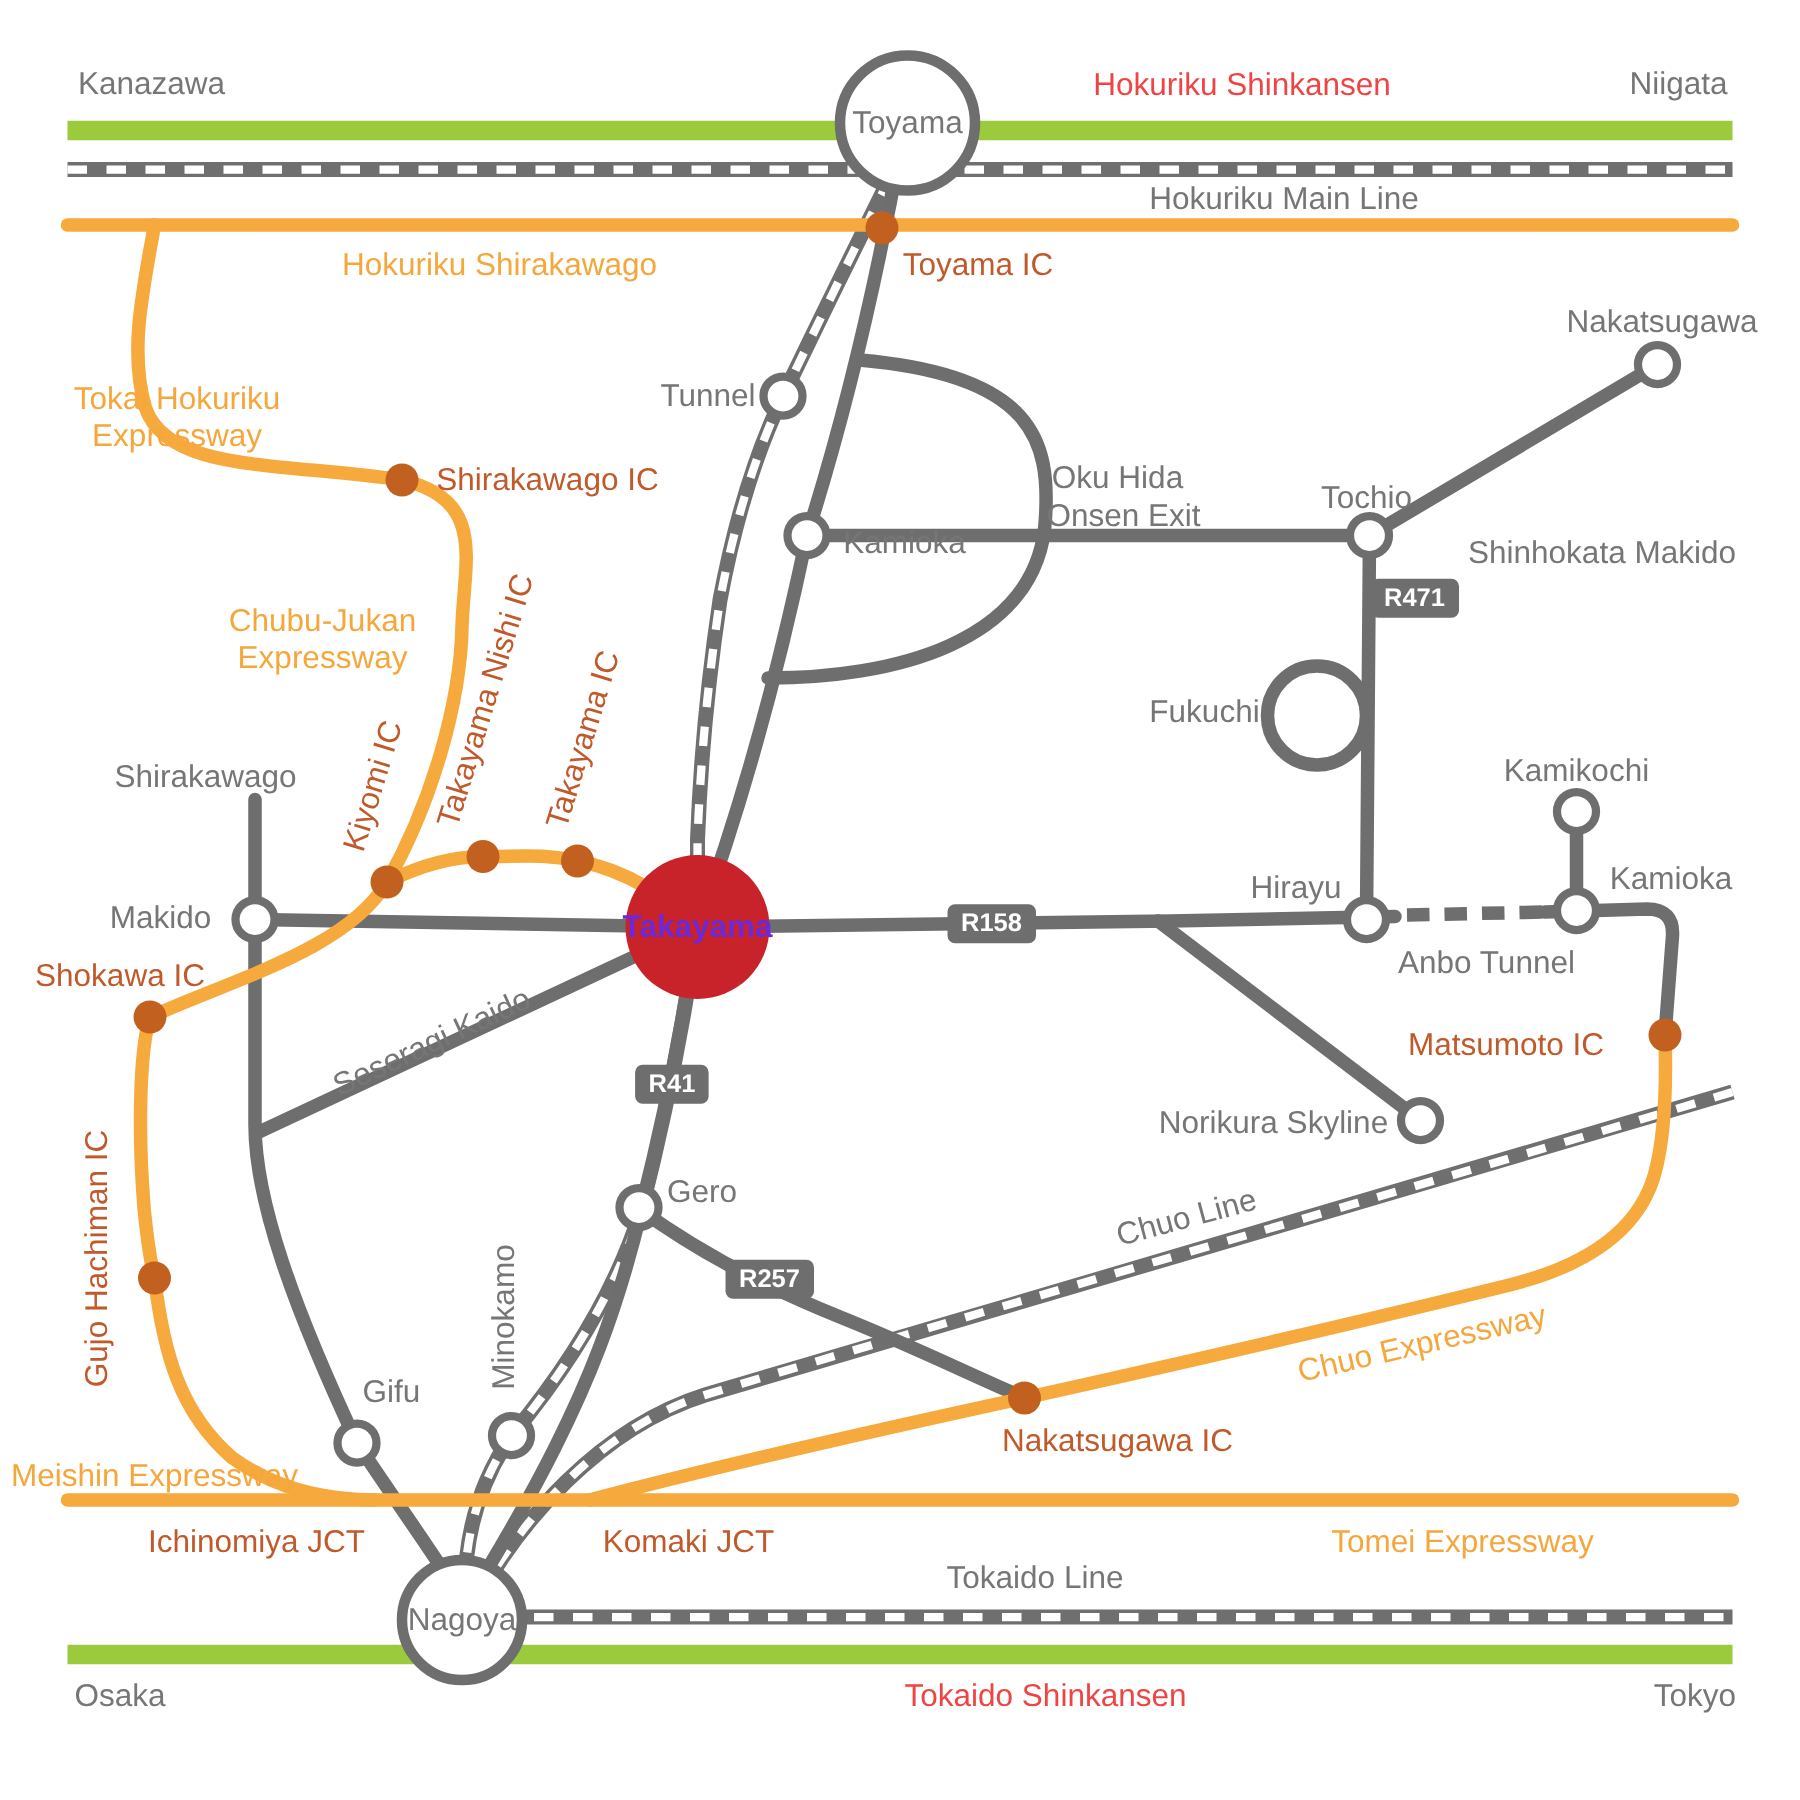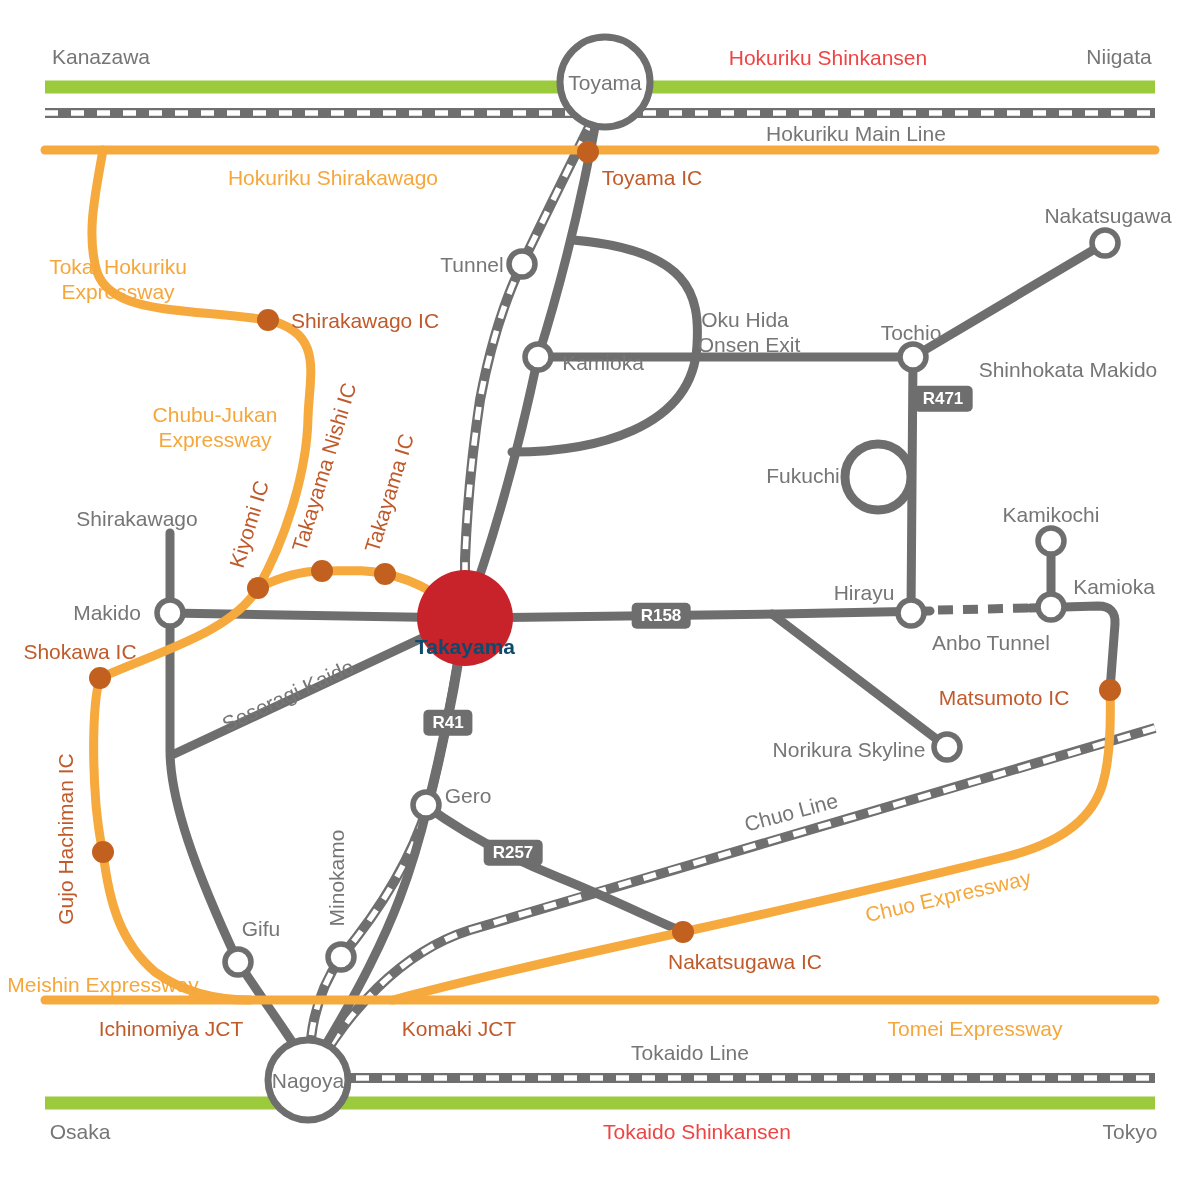--- a/index.html
+++ b/index.html
@@ -19,21 +19,21 @@
   .takayama-circle{fill:#C8232B;}
   .ic-dot{fill:#C2611F;}
 
   
   .lbl{position:absolute;white-space:nowrap;font-size:21px;line-height:1;color:#767676;
        transform:translate(-50%,-50%);}
   .lbl.rot{transform:translate(-50%,-50%) rotate(var(--r,0deg));}
   .lbl.green{color:#ef4444;}
   .lbl.orange{color:#F5A73C;}
   .lbl.ic{color:#C05A2B;}
-  .lbl.takayama-name{color:#0c4a6e;font-weight:700;margin-top:28px;}
+  .lbl.takayama-name{color:#6d28d9;font-weight:700;}
   .badge{position:absolute;transform:translate(-50%,-50%);background:#6E6E6E;color:#ffffff;
          font-size:17px;font-weight:700;padding:3px 9px;border-radius:5px;line-height:1.2;}
 </style>
 </head>
 <body>
 
 <div id="map">
 
   <svg width="1200" height="1200" viewBox="0 0 1200 1200">
 

